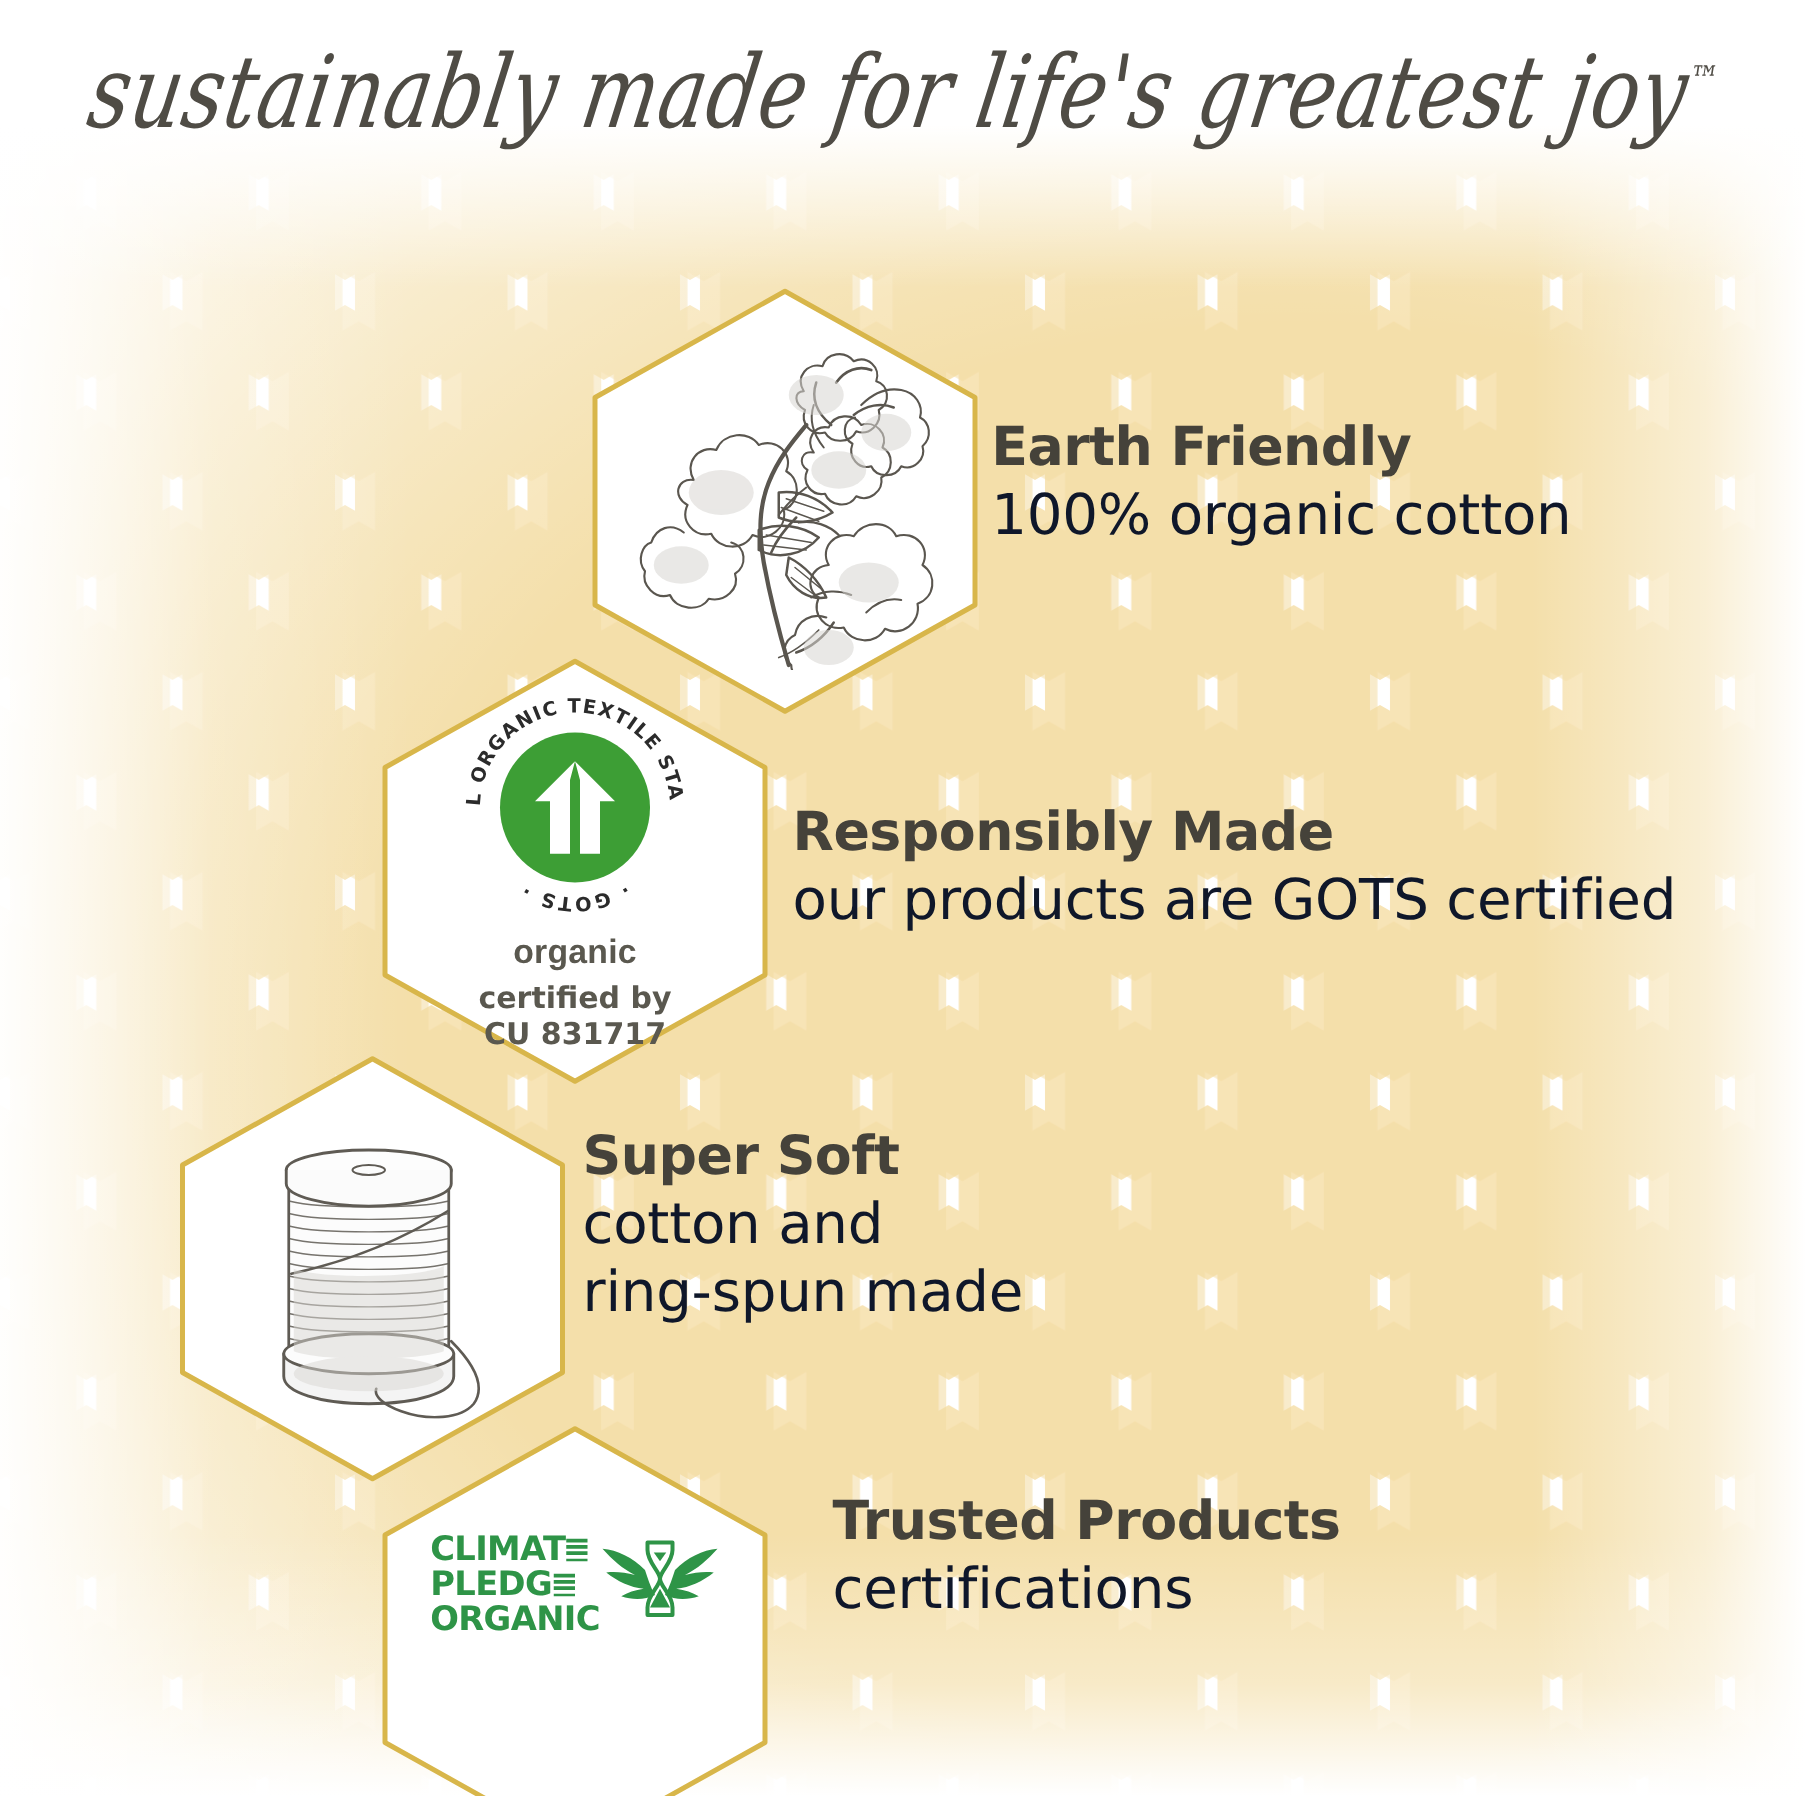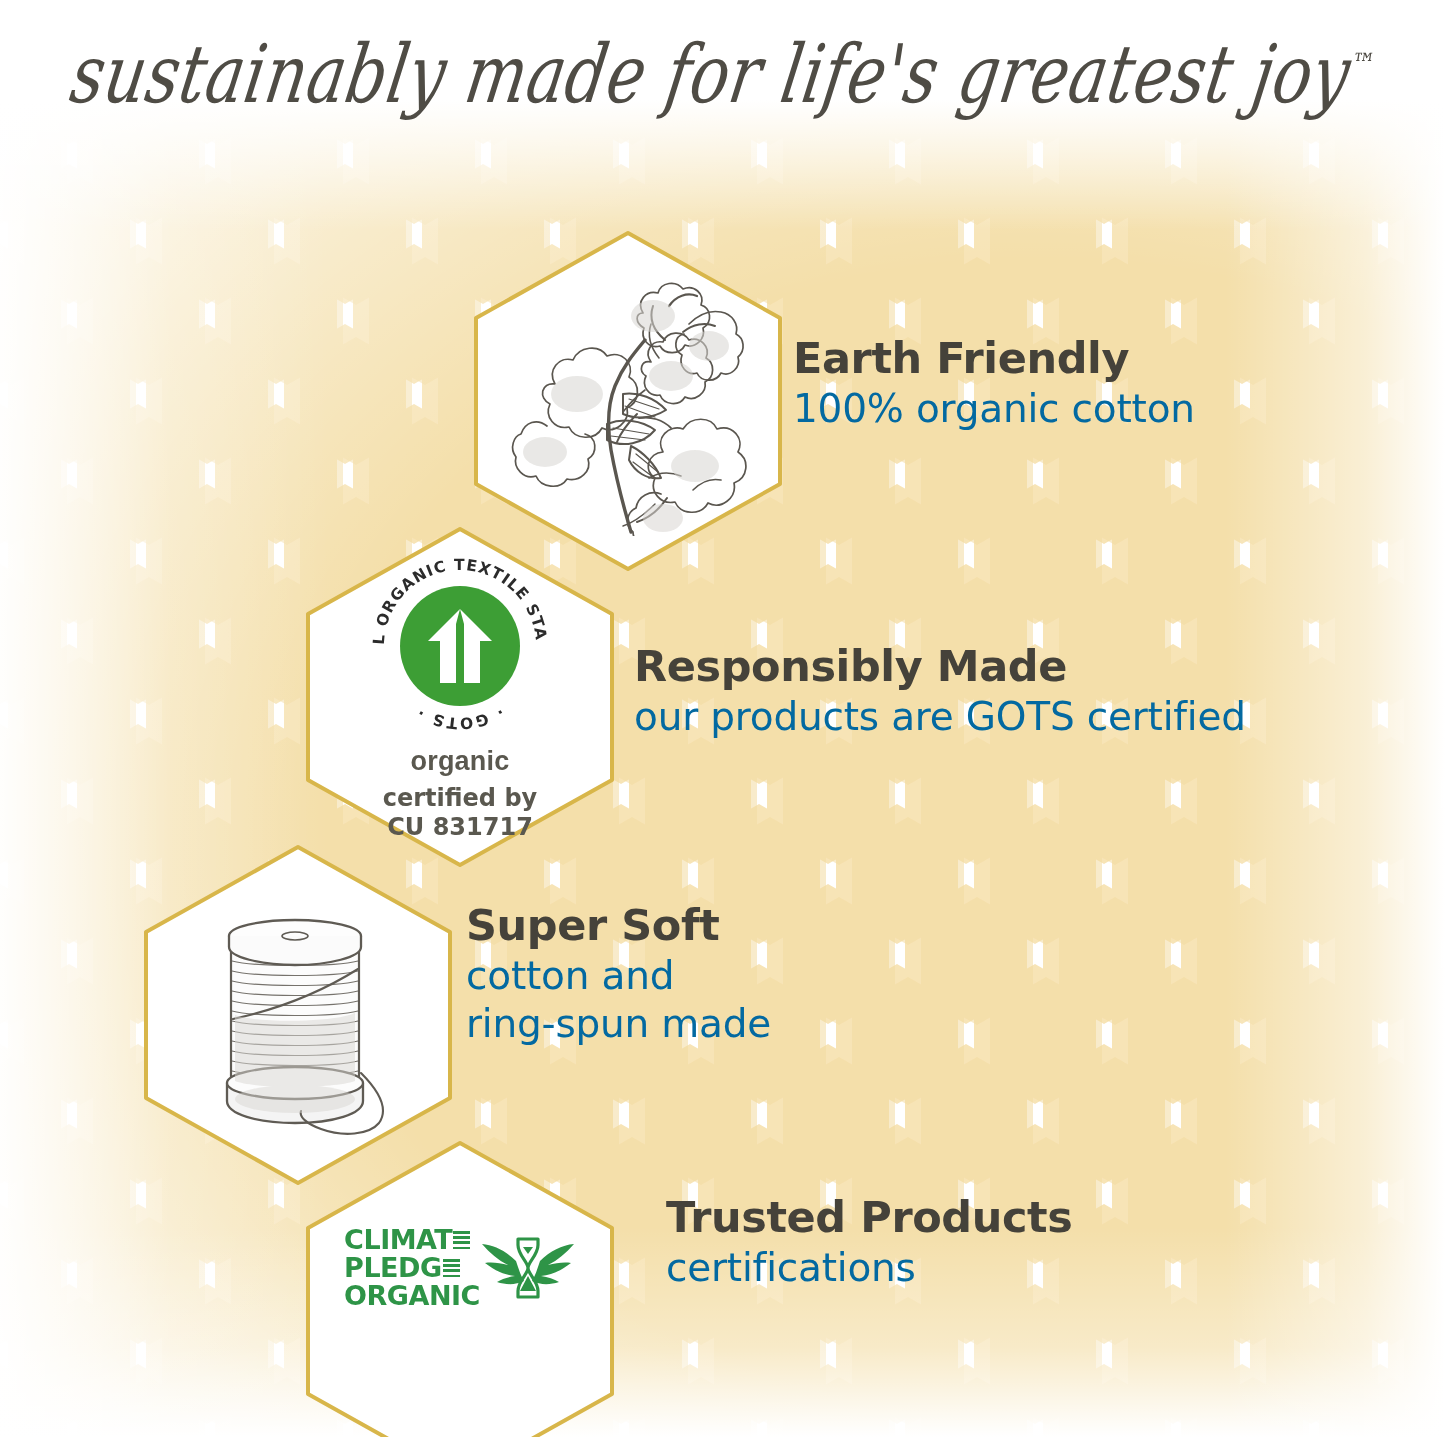--- a/index.html
+++ b/index.html
@@ -90,22 +90,22 @@
     font-size:43px;
     color:#45423a;
     letter-spacing:-0.4px;
     line-height:1.05;
     white-space:nowrap;
     margin-bottom:4px;
   }
   .feat .line{
     font-family:"DejaVu Sans", sans-serif;
     font-weight:400;
-    font-size:39px;
-    color:#0369a1;
+    font-size:45px;
+    color:#0f172a;
     letter-spacing:-0.2px;
     line-height:1.22;
     white-space:nowrap;
   }
 
   
   .gots-wrap{
     display:flex;flex-direction:column;align-items:center;
   }
   .gots-organic{
@@ -113,21 +113,21 @@
     font-weight:bold;font-size:27px;color:#5a584f;
     margin-top:6px;letter-spacing:0.2px;
   }
   .gots-cert{
     font-family:"DejaVu Sans", sans-serif;
     font-weight:bold;font-size:24px;color:#5a584f;
     line-height:1.22;text-align:center;margin-top:7px;
   }
 
   
-  .cpf-wrap{display:flex;align-items:center;}
+  .cpf-wrap{display:flex;align-items:flex-start;}
   .cpf-text{
     font-family:"DejaVu Sans", sans-serif;
     font-weight:bold;
     font-size:27px;
     line-height:1.04;
     color:#2e9447;
     letter-spacing:-0.5px;
     text-align:left;
   }
   .cpf-row{display:flex;align-items:center;}

